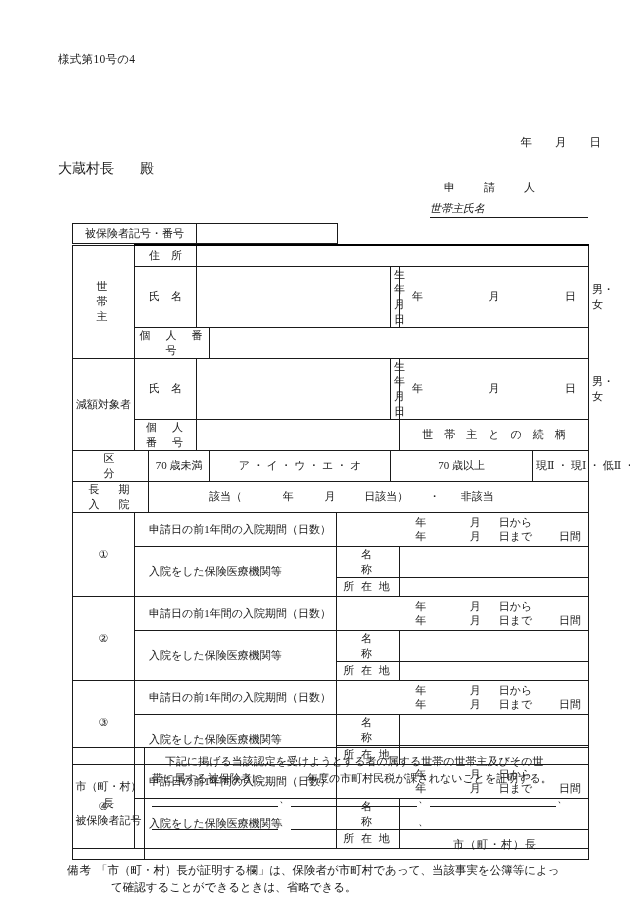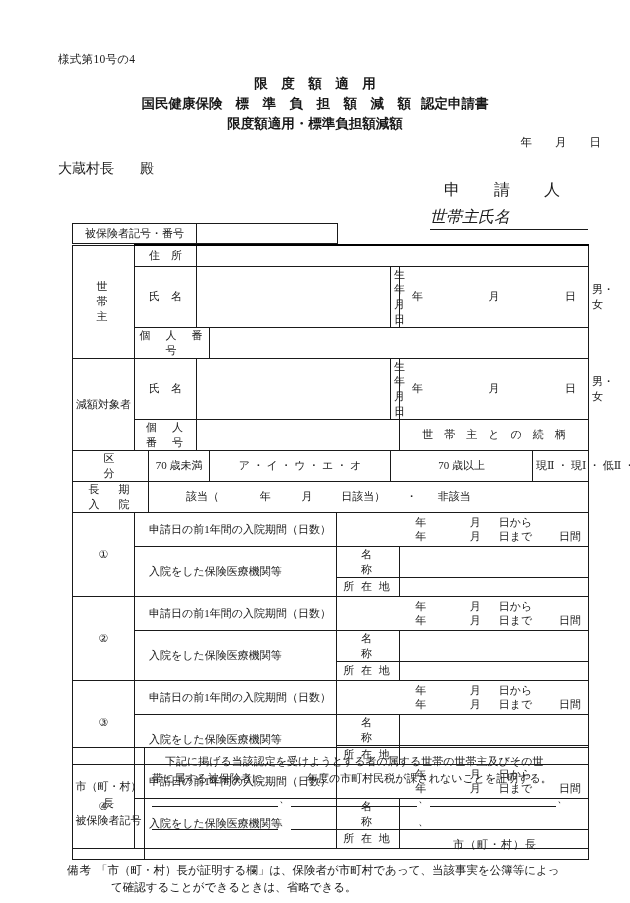--- a/index.html
+++ b/index.html
@@ -72,21 +72,21 @@
     top: 160px;
     font-size: 14px;
   }
   .addressee .dono { margin-left: 26px; }
 
   .applicant {
     position: absolute;
     left: 430px;
     top: 180px;
     width: 158px;
-    font-size: 16px;
+    font-size: 11px;
   }
   .applicant .row1 { letter-spacing: 9px; padding-left: 14px; }
   .applicant .row2 {
     margin-top: 6px;
     border-bottom: 1px solid #1a1a1a;
     padding-bottom: 1px;
     white-space: nowrap;
     font-style: italic;
   }
 
@@ -229,29 +229,20 @@
   .note-label { letter-spacing: 1px; margin-right: 4px; }
   .note-line2 { padding-left: 44px; }
 </style>
 </head>
 <body>
 
 <div class="page">
 
   <div class="form-no">様式第10号の4</div>
 
-  <div class="title-block">
-    <div class="title-line">限　度　額　適　用</div>
-    <div class="title-line title-row-main">
-      <span class="title-prefix">国民健康保険</span>
-      <span>標　準　負　担　額　減　額</span>
-      <span class="title-suffix">認定申請書</span>
-    </div>
-    <div class="title-line">限度額適用・標準負担額減額</div>
-  </div>
 
   <div class="date-line">年　　月　　日</div>
 
   <div class="addressee">
     <span>大蔵村長</span><span class="dono">殿</span>
   </div>
 
   <div class="applicant">
     <div class="row1">申　請　人</div>
     <div class="row2">世帯主氏名</div>
@@ -330,21 +321,21 @@
     <tr>
       <td colspan="2" class="c sp-wide" style="padding-left:7px;height:26px;">区　　　分</td>
       <td colspan="2" class="c">70 歳未満</td>
       <td colspan="2" class="c">ア ・ イ ・ ウ ・ エ ・ オ</td>
       <td colspan="2" class="c">70 歳以上</td>
       <td class="c" style="white-space:nowrap;">現Ⅱ ・ 現Ⅰ ・ 低Ⅱ ・ 低Ⅰ</td>
     </tr>
 
     <tr>
       <td colspan="2" class="c sp-mid" style="padding-left:4px;height:26px;">長　期　入　院</td>
-      <td colspan="7" class="l" style="padding-left:37px;">
+      <td colspan="7" class="l" style="padding-left:60px;">
         <span>該当（</span>
         <span style="display:inline-block;width:38px;"></span><span>年</span>
         <span style="display:inline-block;width:28px;"></span><span>月</span>
         <span style="display:inline-block;width:26px;"></span><span>日該当）</span>
         <span style="display:inline-block;width:18px;"></span><span>・</span>
         <span style="display:inline-block;width:18px;"></span><span>非該当</span>
       </td>
     </tr>
 
     <tr>

